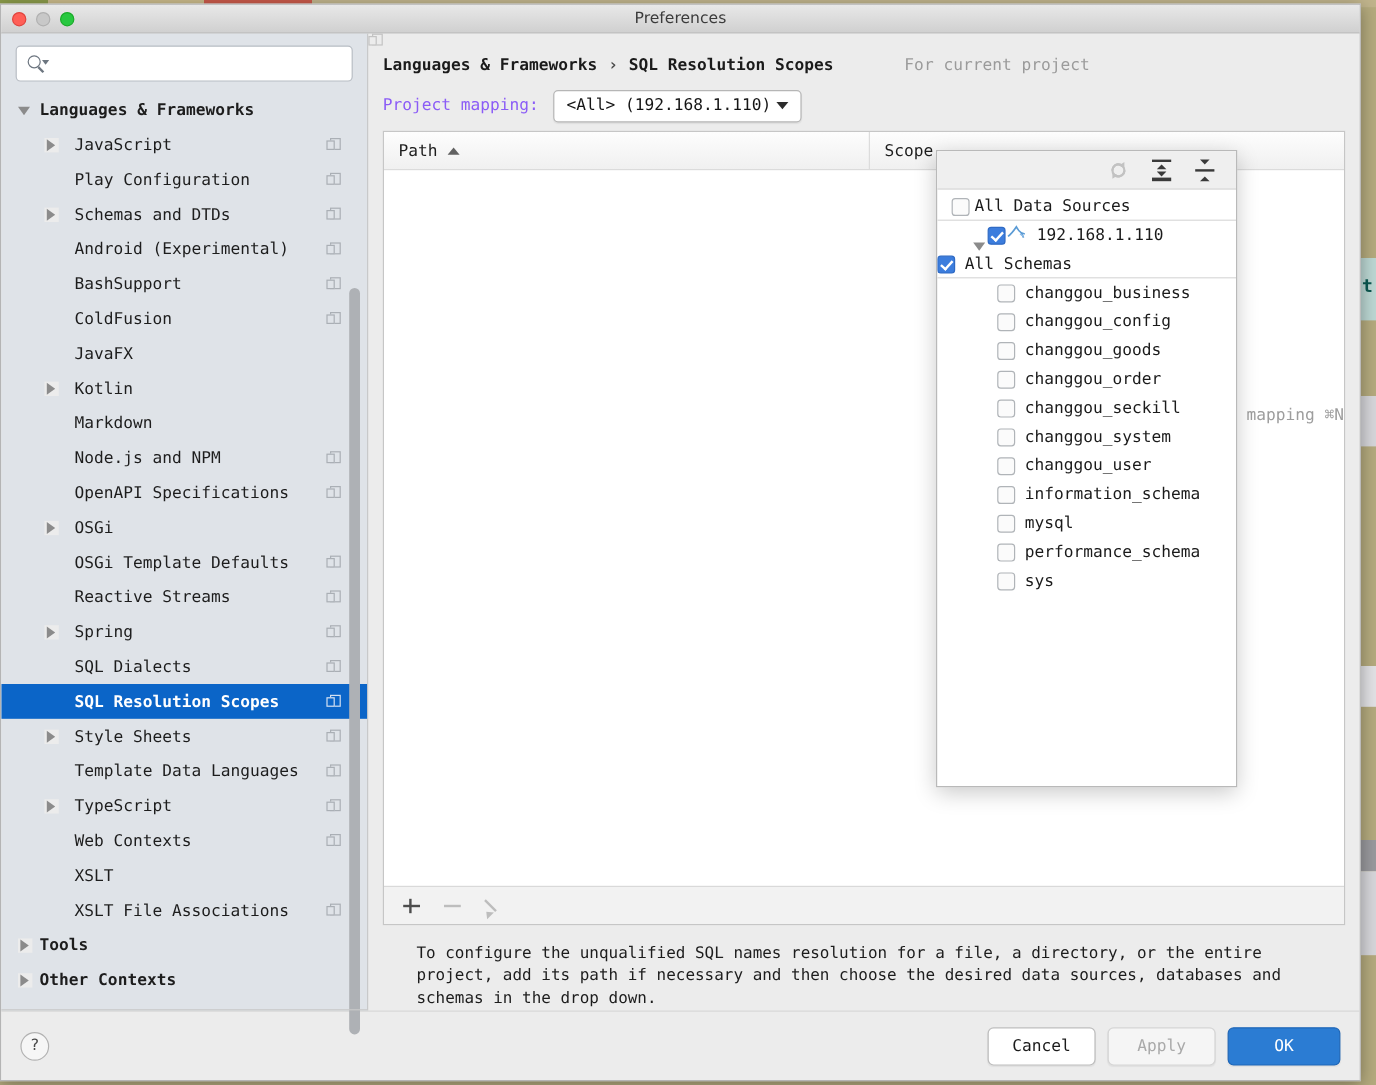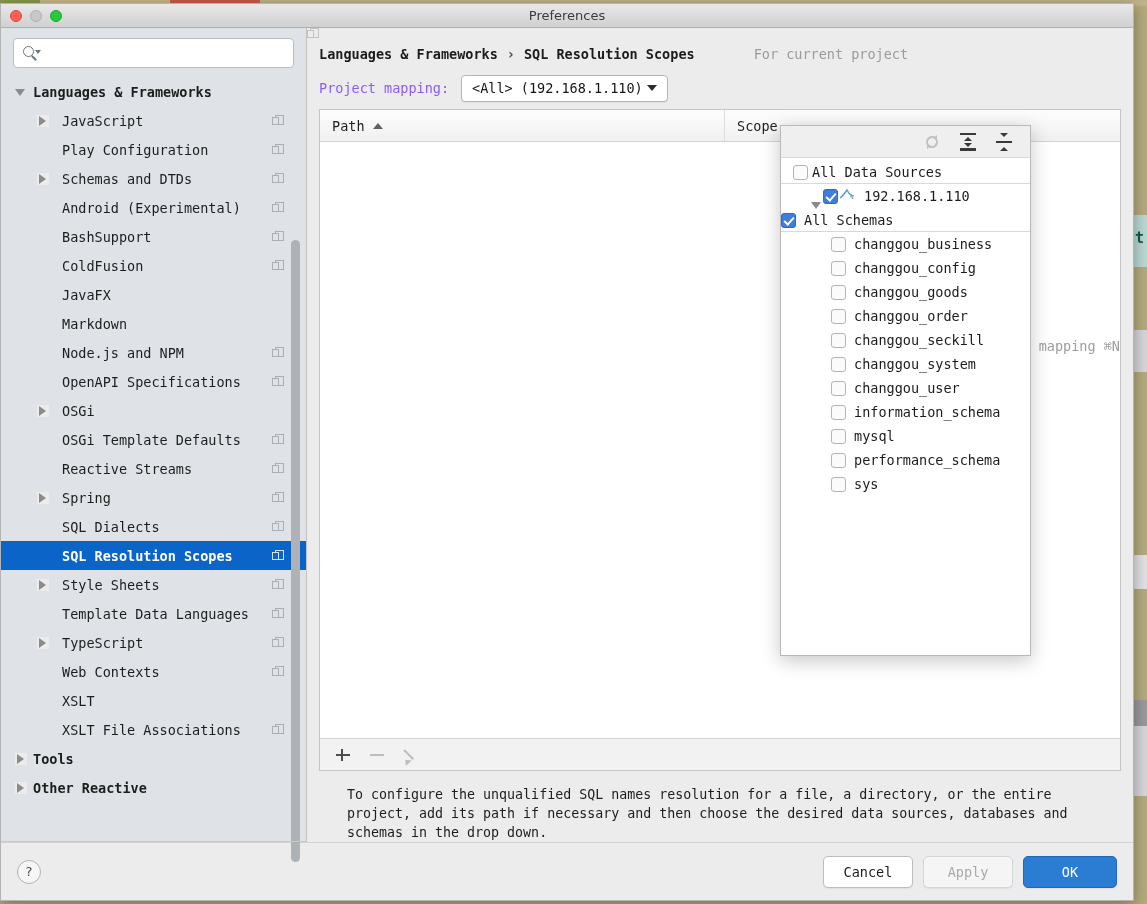--- a/index.html
+++ b/index.html
@@ -407,20 +407,24 @@
             <span class="label">ColdFusion</span>
             <span class="copy-ic">
               <span class="b1"></span>
               <span class="b2"></span>
             </span>
           </div>
           <div class="tnode l1">
             <span class="label">JavaFX</span>
           </div>
           <div class="tnode l1">
+            <span class="arrow right"></span>
+            <span class="label">Kotlin</span>
+          </div>
+          <div class="tnode l1">
             <span class="label">Markdown</span>
           </div>
           <div class="tnode l1">
             <span class="label">Node.js and NPM</span>
             <span class="copy-ic">
               <span class="b1"></span>
               <span class="b2"></span>
             </span>
           </div>
           <div class="tnode l1">
@@ -509,21 +513,21 @@
               <span class="b1"></span>
               <span class="b2"></span>
             </span>
           </div>
           <div class="tnode l0">
             <span class="arrow right"></span>
             <span class="label">Tools</span>
           </div>
           <div class="tnode l0">
             <span class="arrow right"></span>
-            <span class="label">Other Reactive</span>
+            <span class="label">Other Contexts</span>
           </div>
         </div>
 
       <div class="left-scroll"></div>
       <div class="left-bottom-border"></div>
     </div>
 
     <div class="right">
 
       <div class="crumbs">

